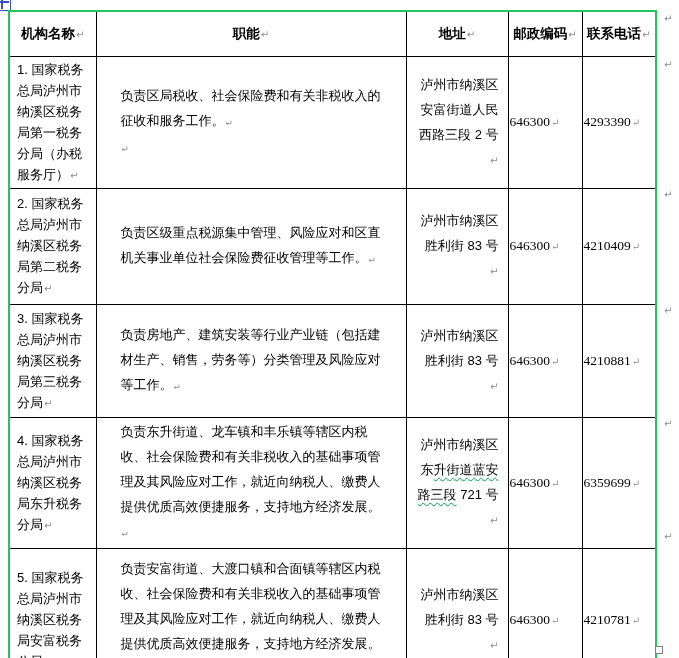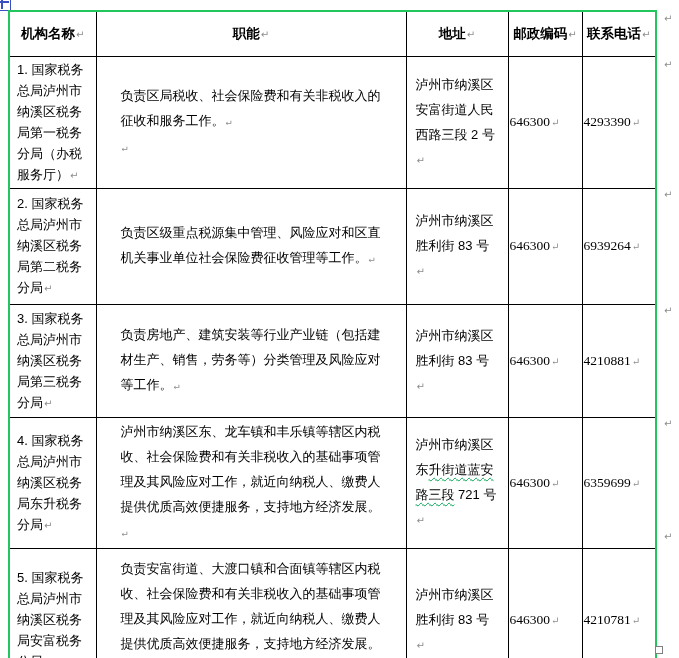--- a/index.html
+++ b/index.html
@@ -25,21 +25,21 @@
     border:2px solid #22c55e;
   }
   th, td { border:1px solid #000; vertical-align:middle; overflow:hidden; }
   th {
     font-weight:bold; font-size:13.5px; text-align:center; padding:2px;
     white-space:nowrap;
   }
   td { font-size:13px; }
   .c-name { line-height:21px; padding:2px 3px 2px 7px; text-align:left; }
   .c-duty { line-height:25px; padding:2px 24px; text-align:left;font-family:Liberation Mono, monospace; }
-  .c-addr { line-height:25px; padding:2px 9px; text-align:left; }
+  .c-addr { line-height:25px; padding:2px 9px; text-align:right; }
   .c-num  {
     text-align:left; font-size:13.5px;
     font-family:"Liberation Serif","DejaVu Serif",serif;
   }
   .para { margin:0; }
 
   .pm { color:#8c8c8c; font-size:10px; margin-left:1px; font-weight:normal; }
   .outer-pm { position:absolute; left:664px; color:#8c8c8c; font-size:10px; }
 
   .wavy {
@@ -86,32 +86,32 @@
         </td>
         <td class="c-addr"><span>泸州市纳溪区安富街道人民西路三段 2 号</span><span class="pm">↵</span></td>
         <td class="c-num"><span>646300</span><span class="pm">↵</span></td>
         <td class="c-num"><span>4293390</span><span class="pm">↵</span></td>
       </tr>
       <tr style="height:116px">
         <td class="c-name"><span>2. 国家税务总局泸州市纳溪区税务局第二税务分局</span><span class="pm">↵</span></td>
         <td class="c-duty"><span>负责区级重点税源集中管理、风险应对和区直机关事业单位社会保险费征收管理等工作。</span><span class="pm">↵</span></td>
         <td class="c-addr"><span>泸州市纳溪区胜利街 83 号</span><span class="pm">↵</span></td>
         <td class="c-num"><span>646300</span><span class="pm">↵</span></td>
-        <td class="c-num"><span>6939264</span><span class="pm">↵</span></td>
+        <td class="c-num"><span>4210409</span><span class="pm">↵</span></td>
       </tr>
       <tr style="height:113px">
         <td class="c-name"><span>3. 国家税务总局泸州市纳溪区税务局第三税务分局</span><span class="pm">↵</span></td>
         <td class="c-duty"><span>负责房地产、建筑安装等行业产业链（包括建材生产、销售，劳务等）分类管理及风险应对等工作。</span><span class="pm">↵</span></td>
         <td class="c-addr"><span>泸州市纳溪区胜利街 83 号</span><span class="pm">↵</span></td>
         <td class="c-num"><span>646300</span><span class="pm">↵</span></td>
         <td class="c-num"><span>4210881</span><span class="pm">↵</span></td>
       </tr>
       <tr style="height:113px">
         <td class="c-name"><span>4. 国家税务总局泸州市纳溪区税务局东升税务分局</span><span class="pm">↵</span></td>
-        <td class="c-duty"><span>泸州市纳溪区东、龙车镇和丰乐镇等辖区内税收、社会保险费和有关非税收入的基础事项管理及其风险应对工作，就近向纳税人、缴费人提供优质高效便捷服务，支持地方经济发展。</span><span class="pm">↵</span></td>
+        <td class="c-duty"><span>负责东升街道、龙车镇和丰乐镇等辖区内税收、社会保险费和有关非税收入的基础事项管理及其风险应对工作，就近向纳税人、缴费人提供优质高效便捷服务，支持地方经济发展。</span><span class="pm">↵</span></td>
         <td class="c-addr"><span>泸州市纳溪区东</span><span class="wavy">升街道蓝安路三段</span><span> 721 号</span><span class="pm">↵</span></td>
         <td class="c-num"><span>646300</span><span class="pm">↵</span></td>
         <td class="c-num"><span>6359699</span><span class="pm">↵</span></td>
       </tr>
       <tr style="height:144px">
         <td class="c-name"><span>5. 国家税务总局泸州市纳溪区税务局安富税务分局</span><span class="pm">↵</span></td>
         <td class="c-duty"><span>负责安富街道、大渡口镇和合面镇等辖区内税收、社会保险费和有关非税收入的基础事项管理及其风险应对工作，就近向纳税人、缴费人提供优质高效便捷服务，支持地方经济发展。</span><span class="pm">↵</span></td>
         <td class="c-addr"><span>泸州市纳溪区胜利街 83 号</span><span class="pm">↵</span></td>
         <td class="c-num"><span>646300</span><span class="pm">↵</span></td>
         <td class="c-num"><span>4210781</span><span class="pm">↵</span></td>

